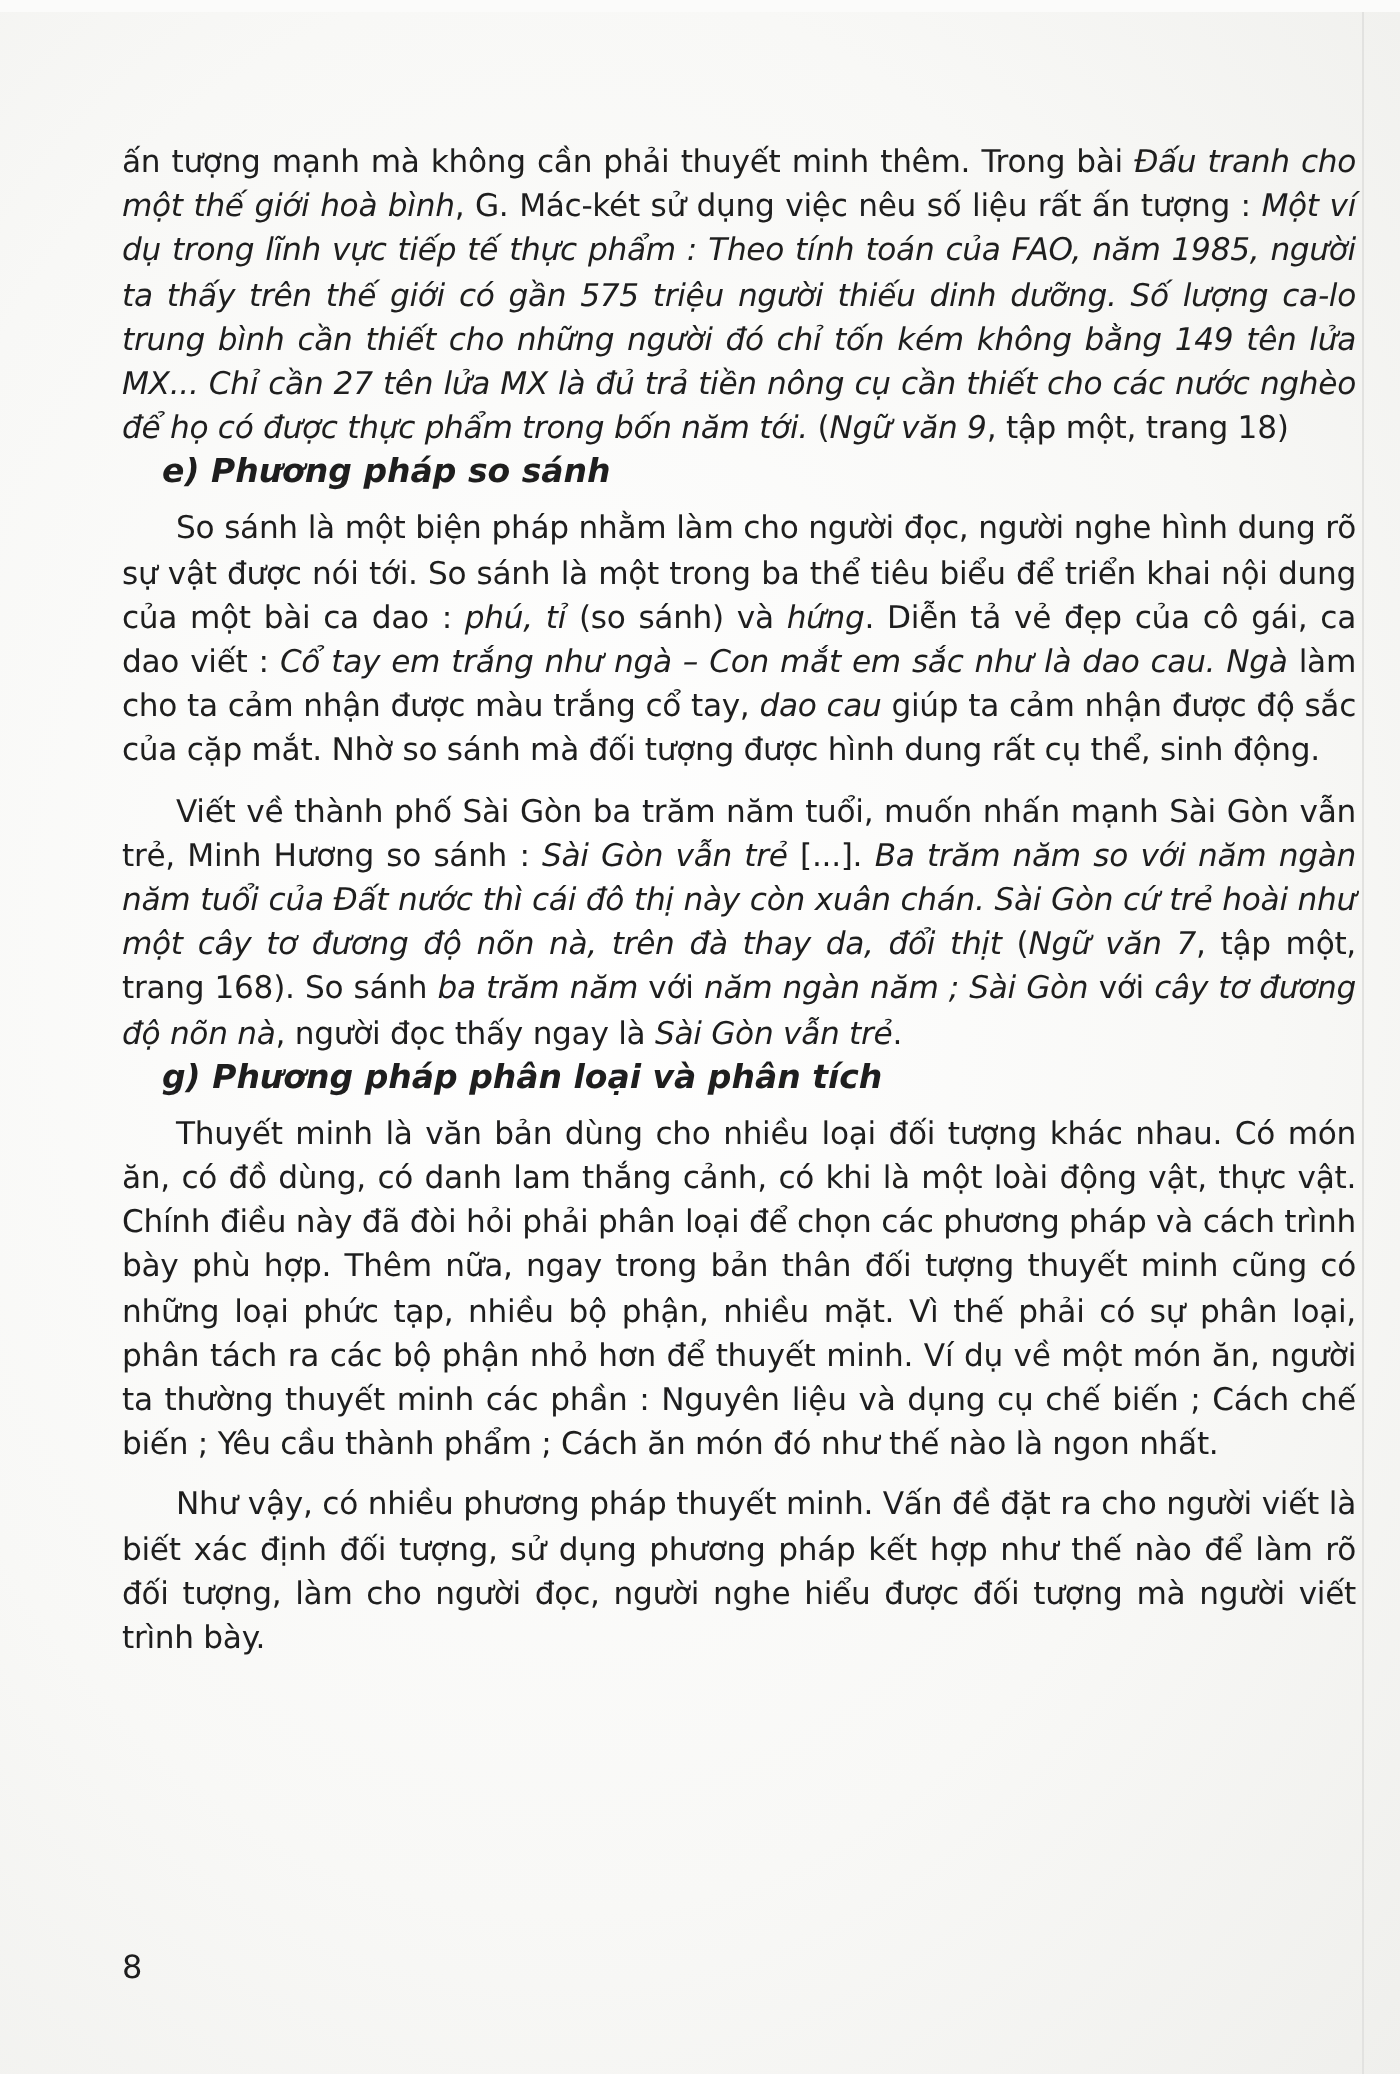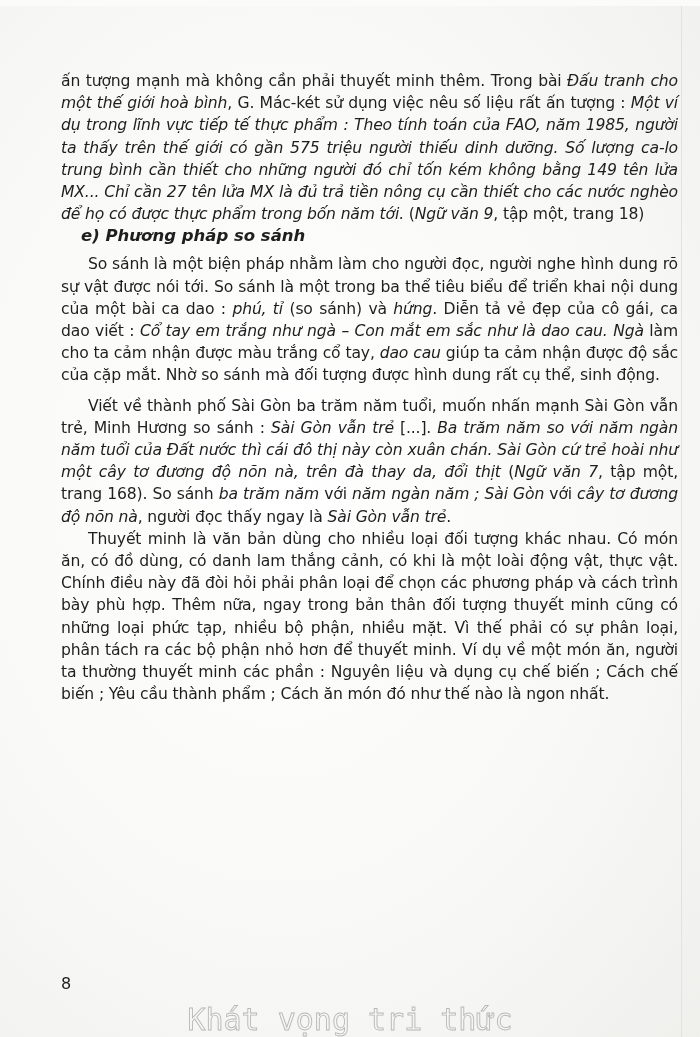--- a/index.html
+++ b/index.html
@@ -72,22 +72,23 @@
     <p class="para"><span>ấn tượng mạnh mà không cần phải thuyết minh thêm. Trong bài </span><i>Đấu tranh cho một thế giới hoà bình</i><span>, G. Mác-két sử dụng việc nêu số liệu rất ấn tượng : </span><i>Một ví dụ trong lĩnh vực tiếp tế thực phẩm : Theo tính toán của FAO, năm 1985, người ta thấy trên thế giới có gần 575 triệu người thiếu dinh dưỡng. Số lượng ca-lo trung bình cần thiết cho những người đó chỉ tốn kém không bằng 149 tên lửa MX... Chỉ cần 27 tên lửa MX là đủ trả tiền nông cụ cần thiết cho các nước nghèo để họ có được thực phẩm trong bốn năm tới.</i><span> (</span><i>Ngữ văn 9</i><span>, tập một, trang 18)</span></p>
 
     <h3 class="heading">e) Phương pháp so sánh</h3>
 
     <p class="para indent"><span>So sánh là một biện pháp nhằm làm cho người đọc, người nghe hình dung rõ sự vật được nói tới. So sánh là một trong ba thể tiêu biểu để triển khai nội dung của một bài ca dao : </span><i>phú, tỉ</i><span> (so sánh) và </span><i>hứng</i><span>. Diễn tả vẻ đẹp của cô gái, ca dao viết : </span><i>Cổ tay em trắng như ngà – Con mắt em sắc như là dao cau. Ngà</i><span> làm cho ta cảm nhận được màu trắng cổ tay, </span><i>dao cau</i><span> giúp ta cảm nhận được độ sắc của cặp mắt. Nhờ so sánh mà đối tượng được hình dung rất cụ thể, sinh động.</span></p>
 
     <div class="gap"></div>
 
     <p class="para indent"><span>Viết về thành phố Sài Gòn ba trăm năm tuổi, muốn nhấn mạnh Sài Gòn vẫn trẻ, Minh Hương so sánh : </span><i>Sài Gòn vẫn trẻ</i><span> [...]. </span><i>Ba trăm năm so với năm ngàn năm tuổi của Đất nước thì cái đô thị này còn xuân chán. Sài Gòn cứ trẻ hoài như một cây tơ đương độ nõn nà, trên đà thay da, đổi thịt</i><span> (</span><i>Ngữ văn 7</i><span>, tập một, trang 168). So sánh </span><i>ba trăm năm</i><span> với </span><i>năm ngàn năm ; Sài Gòn</i><span> với </span><i>cây tơ đương độ nõn nà</i><span>, người đọc thấy ngay là </span><i>Sài Gòn vẫn trẻ</i><span>.</span></p>
 
+    <h3 class="heading">g) Phương pháp phân loại và phân tích</h3>
 
     <p class="para indent">Thuyết minh là văn bản dùng cho nhiều loại đối tượng khác nhau. Có món ăn, có đồ dùng, có danh lam thắng cảnh, có khi là một loài động vật, thực vật. Chính điều này đã đòi hỏi phải phân loại để chọn các phương pháp và cách trình bày phù hợp. Thêm nữa, ngay trong bản thân đối tượng thuyết minh cũng có những loại phức tạp, nhiều bộ phận, nhiều mặt. Vì thế phải có sự phân loại, phân tách ra các bộ phận nhỏ hơn để thuyết minh. Ví dụ về một món ăn, người ta thường thuyết minh các phần : Nguyên liệu và dụng cụ chế biến ; Cách chế biến ; Yêu cầu thành phẩm ; Cách ăn món đó như thế nào là ngon nhất.</p>
 
     <div class="gap"></div>
 
+    <p class="para indent">Như vậy, có nhiều phương pháp thuyết minh. Vấn đề đặt ra cho người viết là biết xác định đối tượng, sử dụng phương pháp kết hợp như thế nào để làm rõ đối tượng, làm cho người đọc, người nghe hiểu được đối tượng mà người viết trình bày.</p>
   </div>
 
   <div class="page-number">8</div>
-  <div class="watermark-sub">Khát vọng tri thức</div>
 </div>
 
 </body></html>

